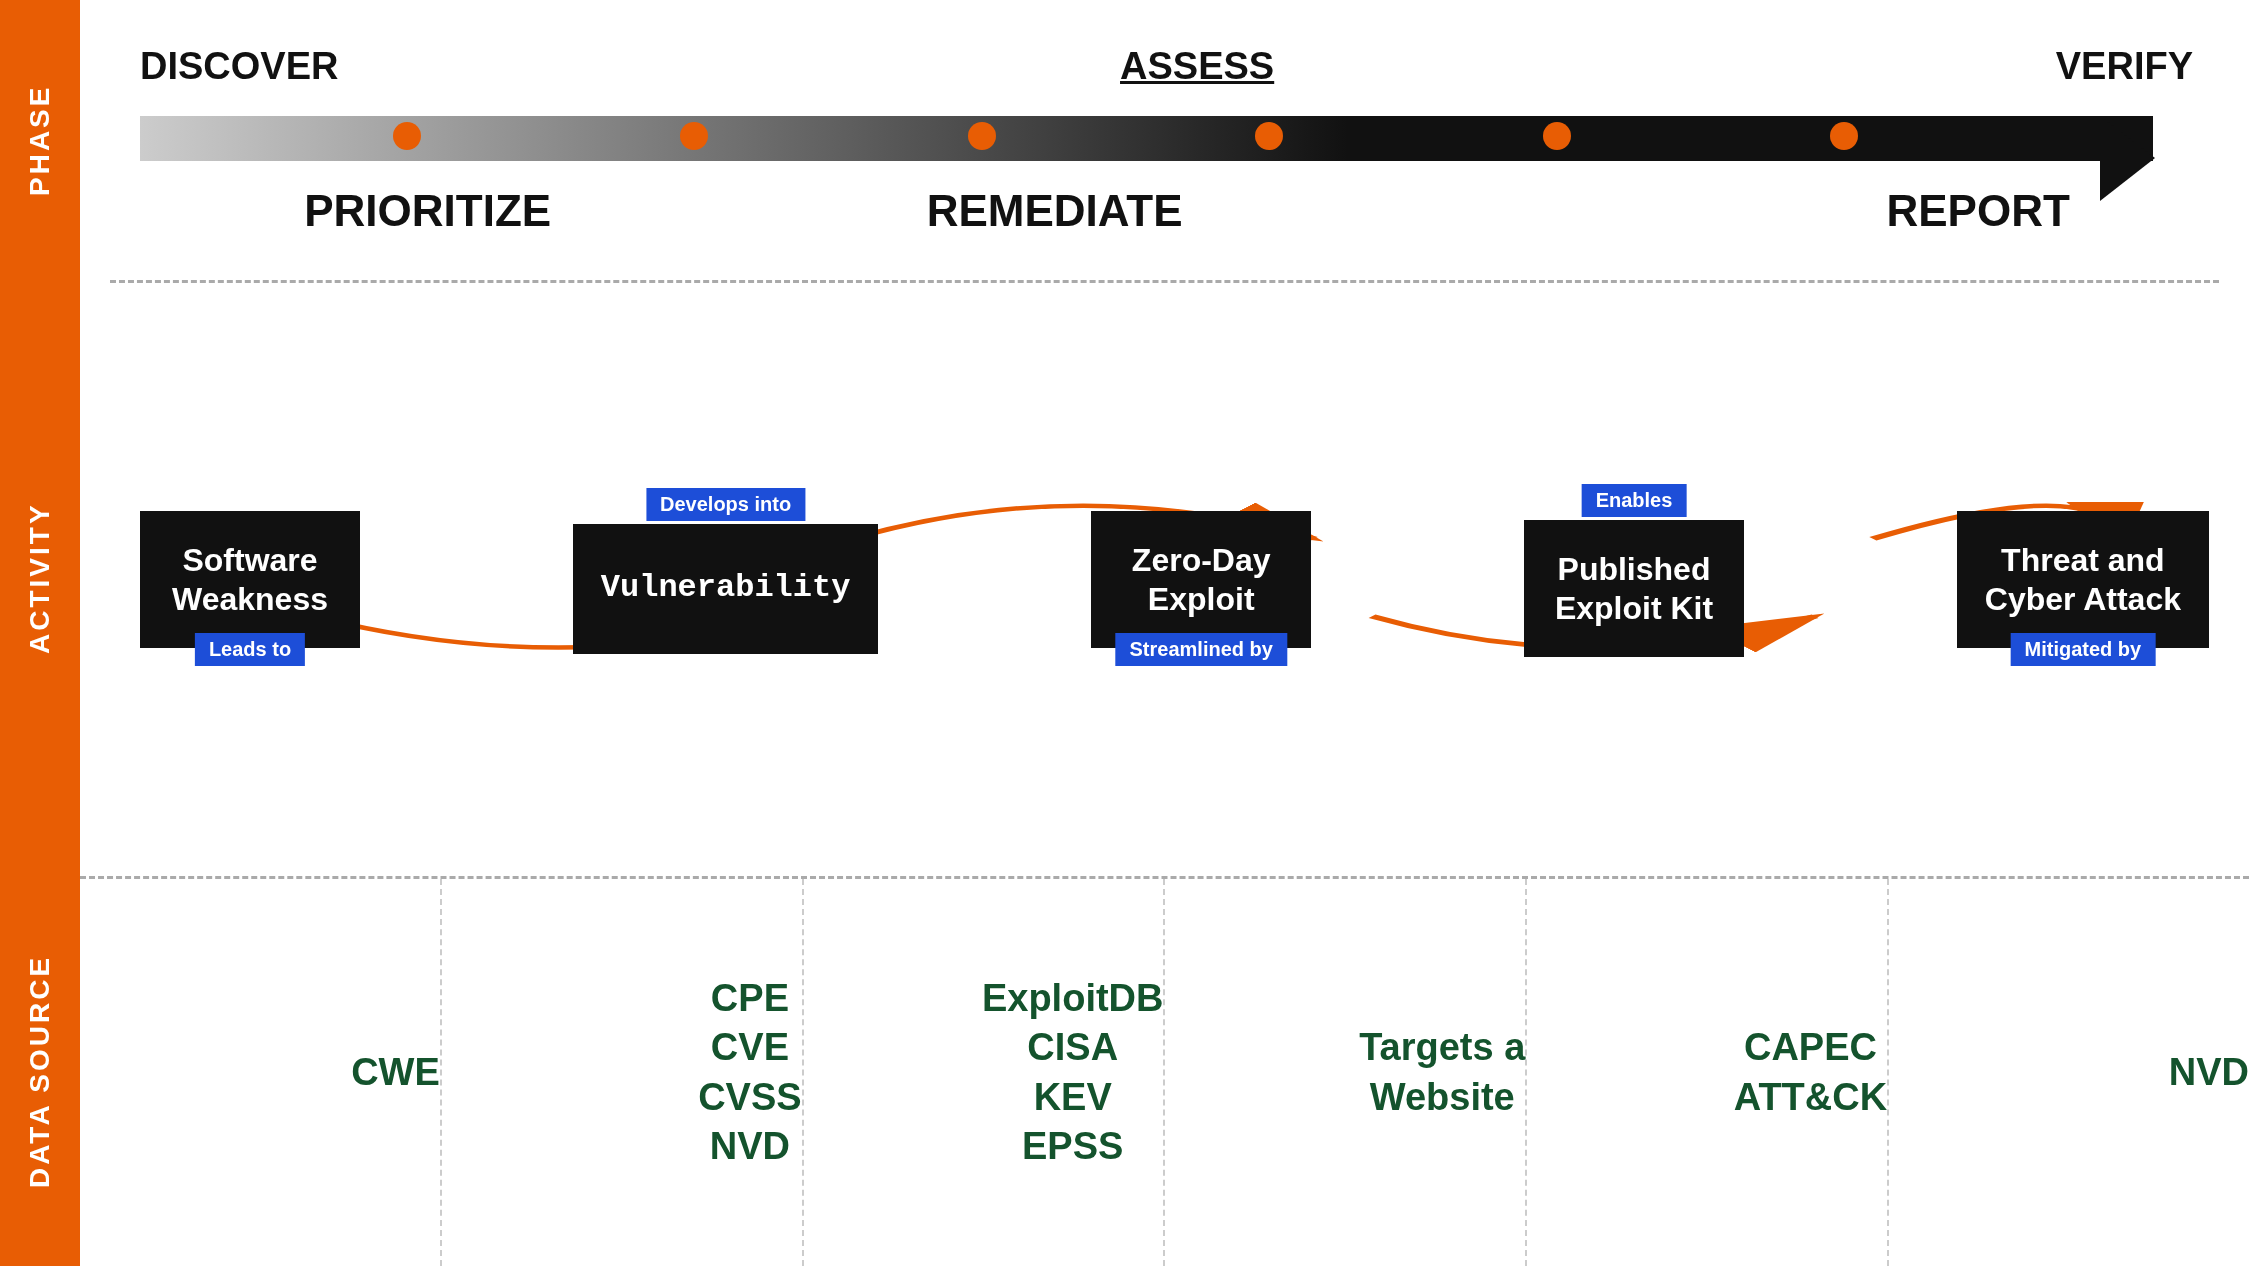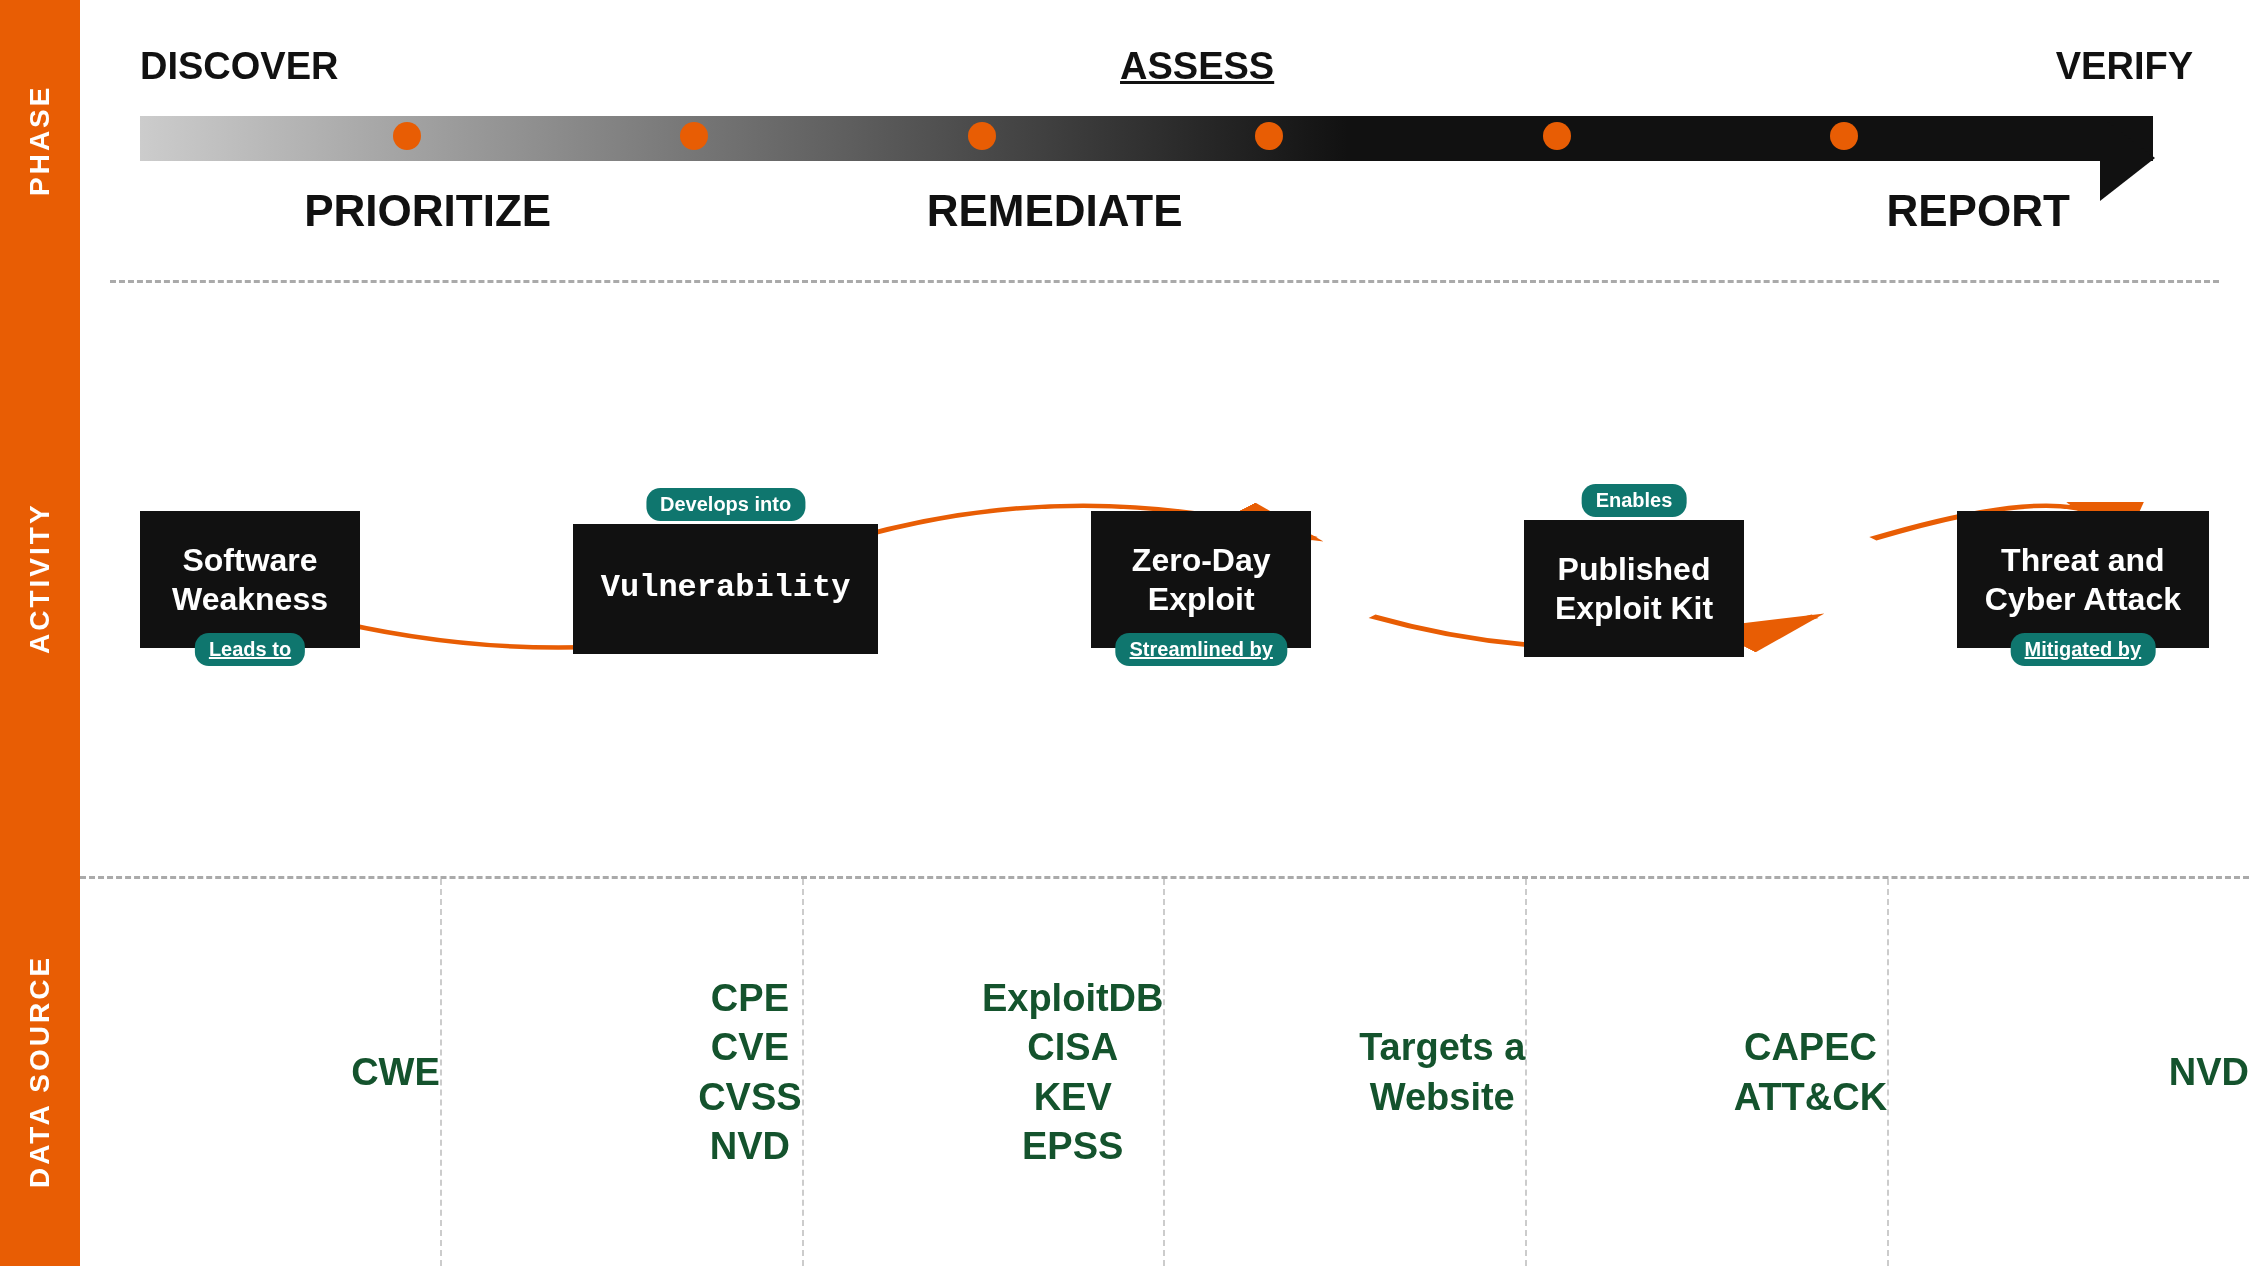--- a/index.html
+++ b/index.html
@@ -160,35 +160,34 @@
       display: flex;
       align-items: center;
       justify-content: center;
       line-height: 1.2;
       position: relative;
       z-index: 2;
     }
 
     .badge {
       position: absolute;
-      background: #0f766e;
+      background: #1d4ed8;
       color: #fff;
       font-size: 20px;
       font-weight: 700;
       padding: 5px 14px;
-      border-radius: 14px;
+      border-radius: 0;
       white-space: nowrap;
       z-index: 3;
       text-align: center;
     }
     .badge-bottom {
       bottom: -18px;
       left: 50%;
       transform: translateX(-50%);
-      text-decoration: underline;
     }
     .badge-top {
       top: -18px;
       left: 50%;
       transform: translateX(-50%);
     }
 
     
     .arrow-svg-container {
       position: absolute;

